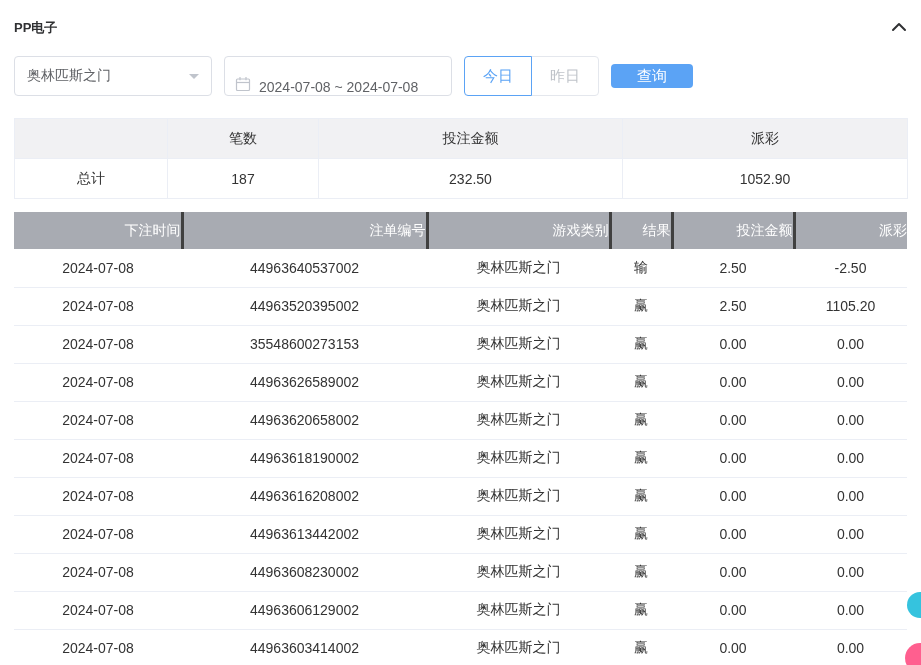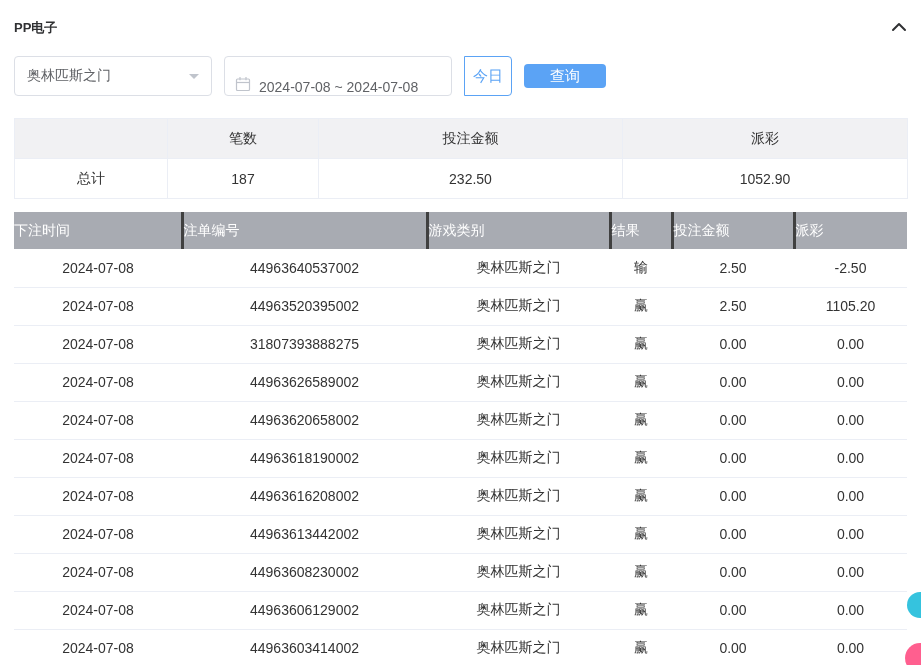--- a/index.html
+++ b/index.html
@@ -44,21 +44,21 @@
   }
   .date-box {
     width: 228px; height: 40px;
     border: 1px solid #dcdfe6; border-radius: 4px;
     display: flex; align-items: flex-end; gap: 8px;
     padding: 0 10px; color: #606266; margin-left: 12px;
     cursor: pointer; background:#fff; white-space: nowrap;
   }
   .btn-group { display: flex; margin-left: 12px; }
   .qbtn {
-    height: 40px; padding: 0 8px;
+    height: 40px; padding: 0 18px;
     background: #fff; border: 1px solid #e4e7ed;
     color: #bfc3c9; font-size: 15px; cursor: pointer;
     font-family: "Liberation Sans", sans-serif;
   }
   .qbtn + .qbtn { margin-left: -1px; }
   .qbtn:first-child { border-radius: 4px 0 0 4px; }
   .qbtn:last-child { border-radius: 0 4px 4px 0; }
   .qbtn.active { color: #5ba3f5; border-color: #5ba3f5; position: relative; z-index: 1; }
   .query-btn {
     height: 24px; padding: 0 26px; margin-left: 12px;
@@ -74,21 +74,21 @@
   .summary th, .summary td {
     height: 40px; text-align: center; font-weight: 400;
     border: 1px solid #ebeef5;
   }
   .summary th { background: #f1f1f3; color: #333; }
   .summary td { background: #fff; color: #333; }
 
   
   .main th {
     background: #a8abb2; color: #ffffff; font-weight: 400;
-    height: 37px; text-align: left; font-size: 14px;
+    height: 37px; text-align: right; font-size: 14px;
   }
   .main th + th { border-left: 3px solid #404040; }
   .main td {
     height: 38px; text-align: center;
     border-bottom: 1px solid #ebeef5;
     background: #fff; color: #333;
   }
   .neg { color: #f56c6c; }
 
   
@@ -125,20 +125,21 @@
           <line x1="1.5" y1="6.5" x2="14.5" y2="6.5" stroke="#c0c4cc" stroke-width="1.2"></line>
           <line x1="5" y1="1" x2="5" y2="4.2" stroke="#c0c4cc" stroke-width="1.2"></line>
           <line x1="11" y1="1" x2="11" y2="4.2" stroke="#c0c4cc" stroke-width="1.2"></line>
         </svg>
       </span>
       <span>2024-07-08 ~ 2024-07-08</span>
     </div>
 
     <div class="btn-group">
       <button class="qbtn active">今日</button>
+      <button class="qbtn">昨日</button>
     </div>
 
     <button class="query-btn">查询</button>
   </div>
 
   <table class="summary">
     <colgroup>
         <col style="width:153px">
         <col style="width:151px">
         <col style="width:304px">
@@ -193,21 +194,21 @@
       <tr>
         <td>2024-07-08</td>
         <td>44963520395002</td>
         <td>奥林匹斯之门</td>
         <td>赢</td>
         <td>2.50</td>
         <td>1105.20</td>
       </tr>
       <tr>
         <td>2024-07-08</td>
-        <td>31807393888275</td>
+        <td>35548600273153</td>
         <td>奥林匹斯之门</td>
         <td>赢</td>
         <td>0.00</td>
         <td>0.00</td>
       </tr>
       <tr>
         <td>2024-07-08</td>
         <td>44963626589002</td>
         <td>奥林匹斯之门</td>
         <td>赢</td>

